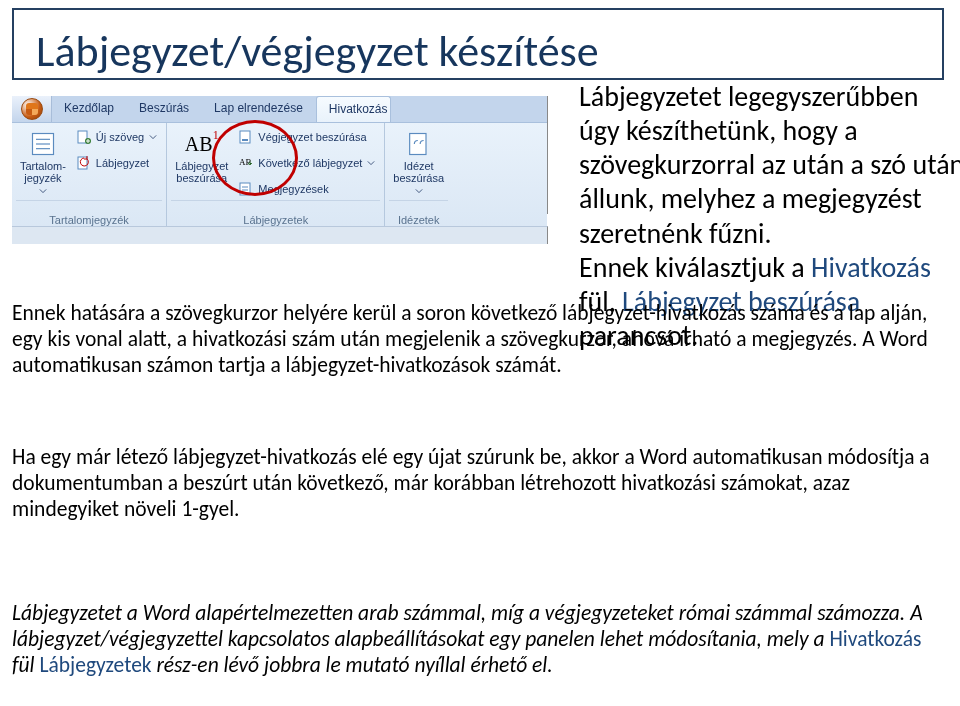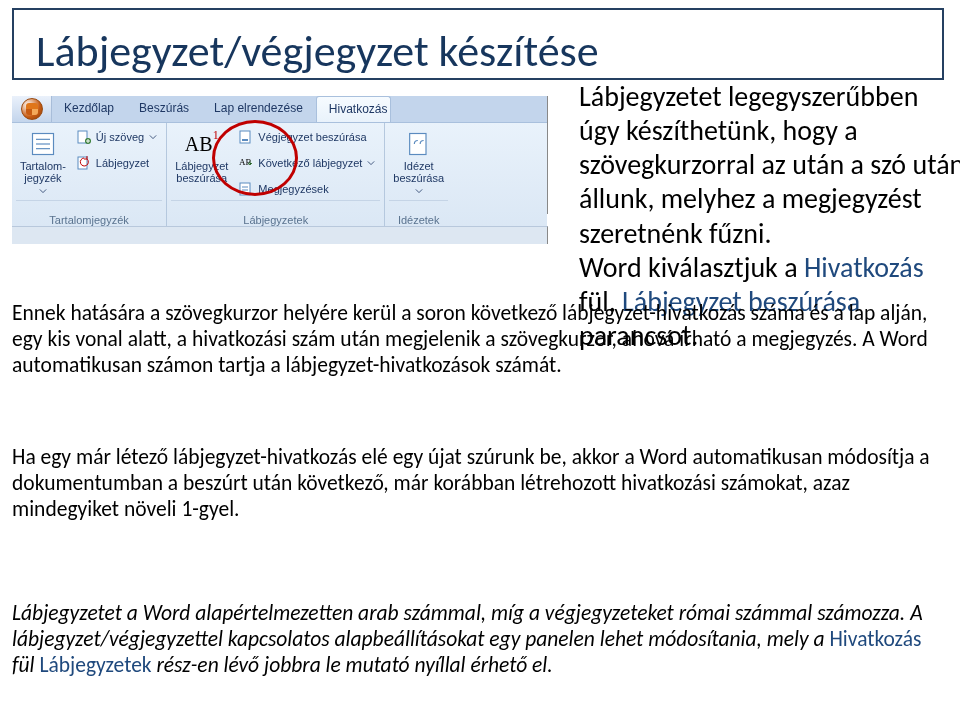--- a/index.html
+++ b/index.html
@@ -338,21 +338,21 @@
 
     </div>
   </div>
   <div class="redcircle"></div>
 </div>
 
 <div class="ruler"></div>
 
 <div class="intro-right">
   <span>Lábjegyzetet legegyszerűbben úgy készíthetünk, hogy a szövegkurzorral az után a szó után állunk, melyhez a megjegyzést szeretnénk fűzni.</span><br>
-  <span>Word kiválasztjuk a </span><span class="hl-blue">Hivatkozás</span><span> fül, </span><span class="hl-blue">Lábjegyzet beszúrása</span><span> parancsot.</span>
+  <span>Ennek kiválasztjuk a </span><span class="hl-blue">Hivatkozás</span><span> fül, </span><span class="hl-blue">Lábjegyzet beszúrása</span><span> parancsot.</span>
 </div>
 
 <div class="body-text p1">Ennek hatására a szövegkurzor helyére kerül a soron következő lábjegyzet-hivatkozás száma és a lap alján, egy kis vonal alatt, a hivatkozási szám után megjelenik a szövegkurzor, ahová írható a megjegyzés. A Word automatikusan számon tartja a lábjegyzet-hivatkozások számát.</div>
 
 <div class="body-text p2">Ha egy már létező lábjegyzet-hivatkozás elé egy újat szúrunk be, akkor a Word automatikusan módosítja a dokumentumban a beszúrt után következő, már korábban létrehozott hivatkozási számokat, azaz mindegyiket növeli 1-gyel.</div>
 
 <div class="body-text p3 em">
   <span>Lábjegyzetet a Word alapértelmezetten arab számmal, míg a végjegyzeteket római számmal számozza. A lábjegyzet/végjegyzettel kapcsolatos alapbeállításokat egy panelen lehet módosítania, mely a </span><span class="hl-blue" style="font-style:normal">Hivatkozás</span><span> fül </span><span class="hl-blue" style="font-style:normal">Lábjegyzetek</span><span> rész-en lévő jobbra le mutató nyíllal érhető el.</span>
 </div>
 

